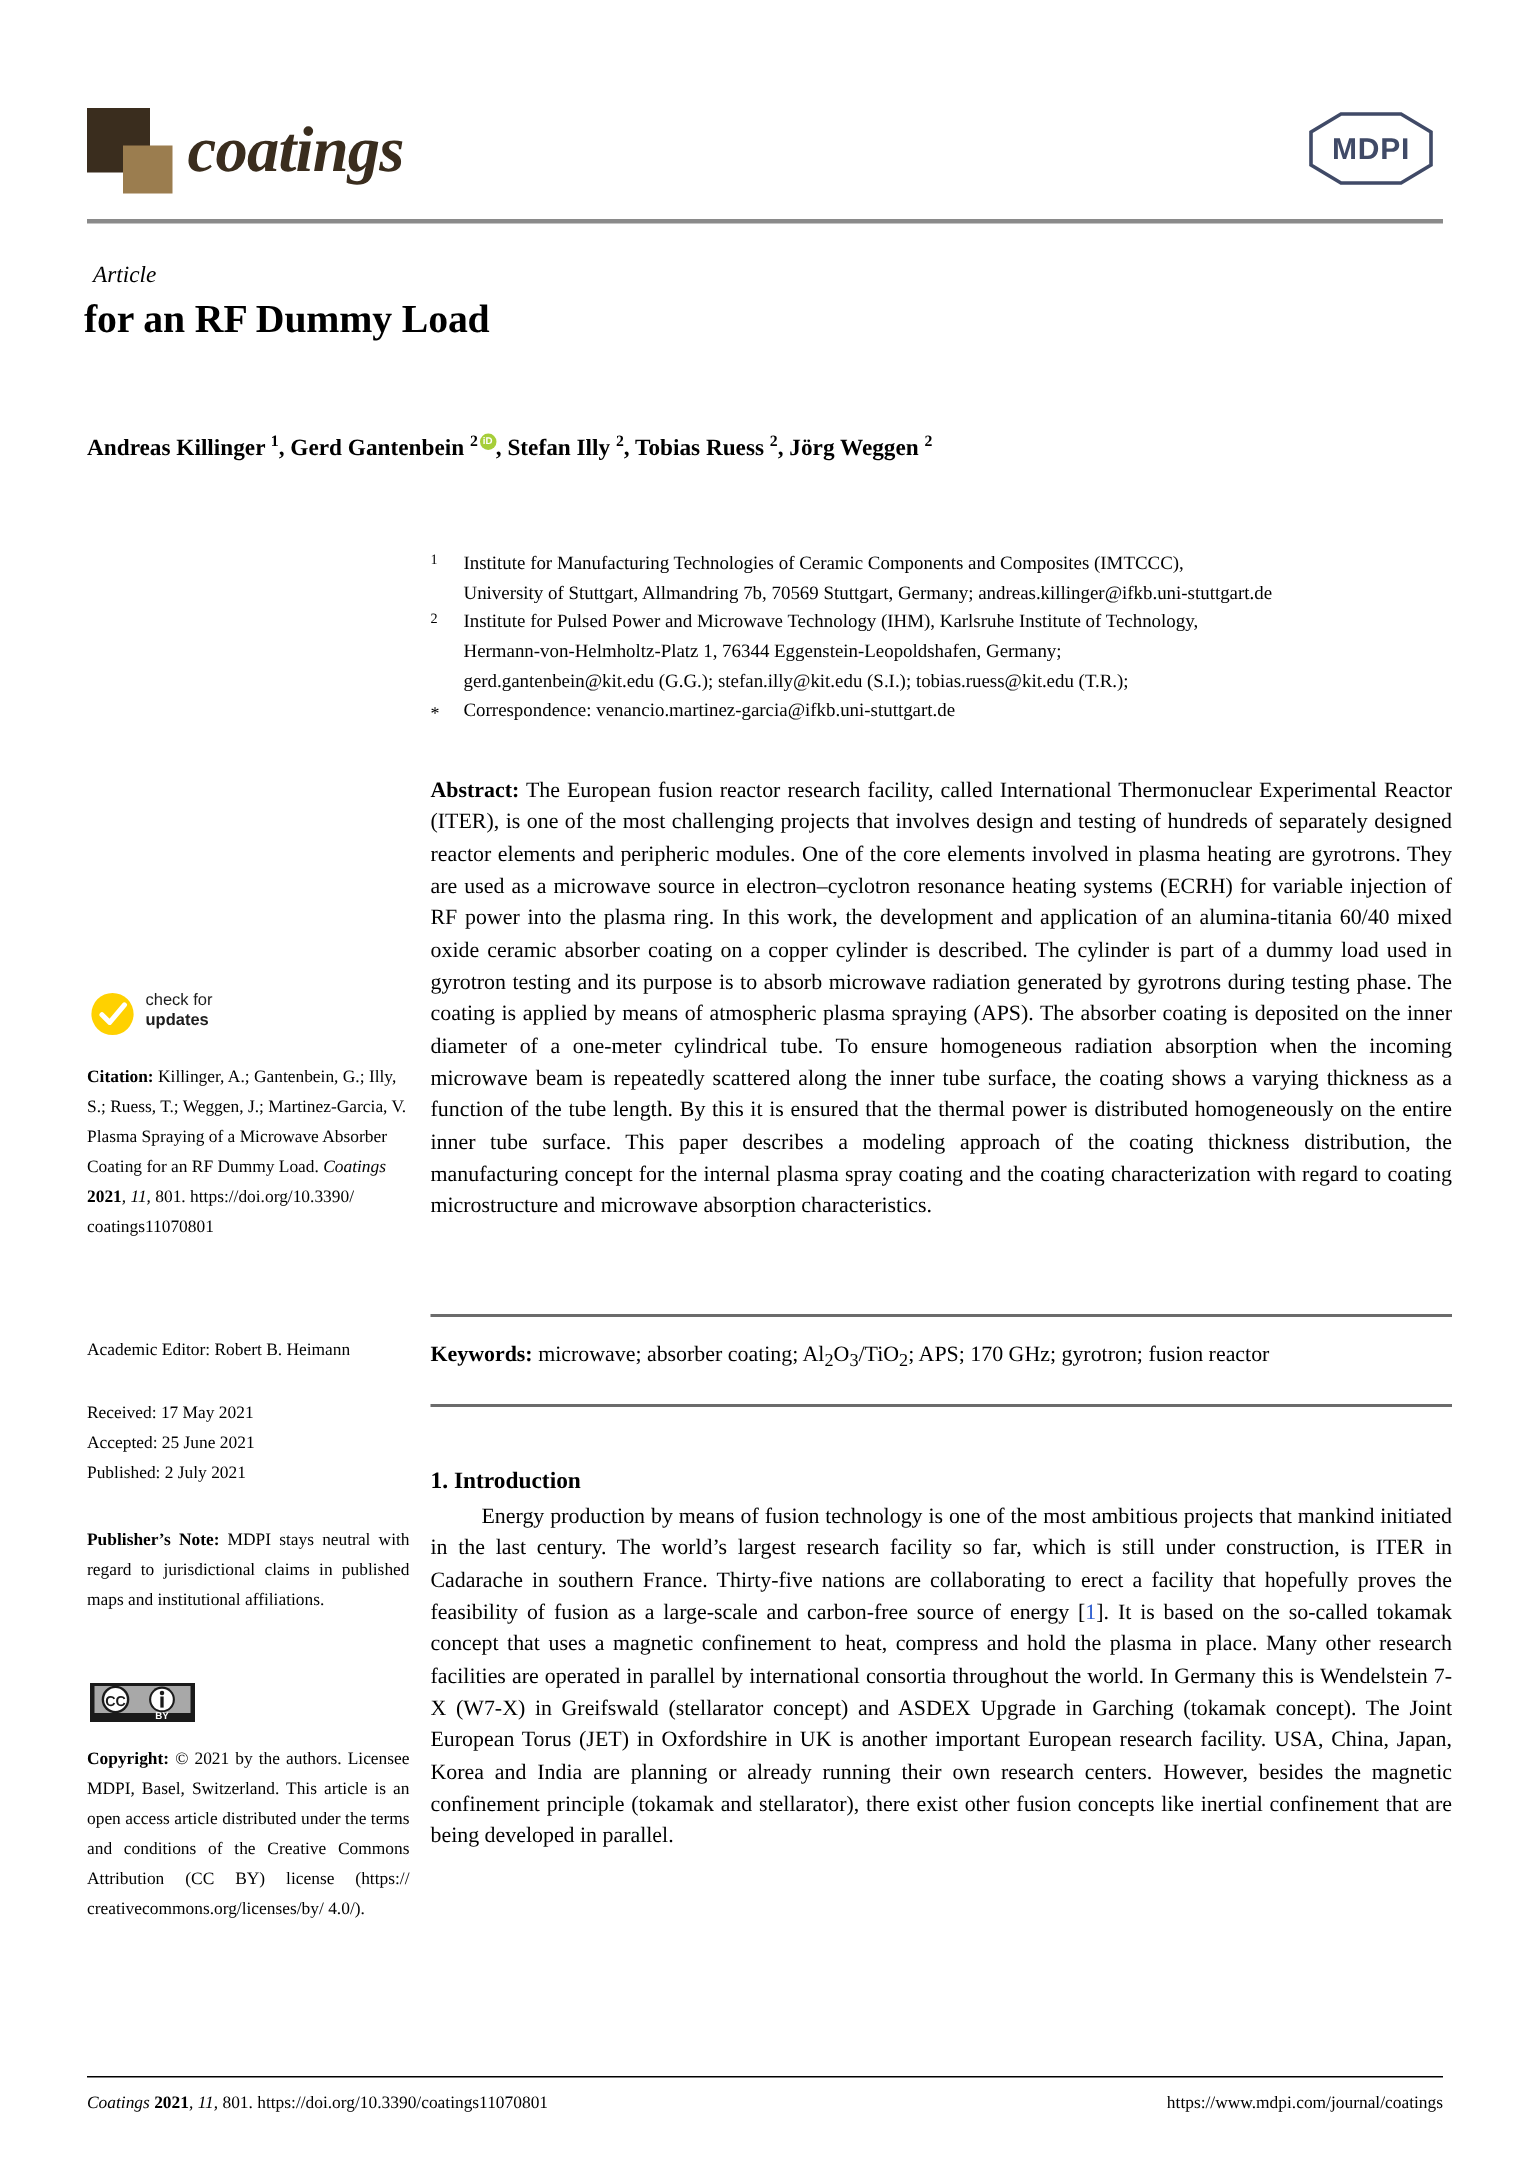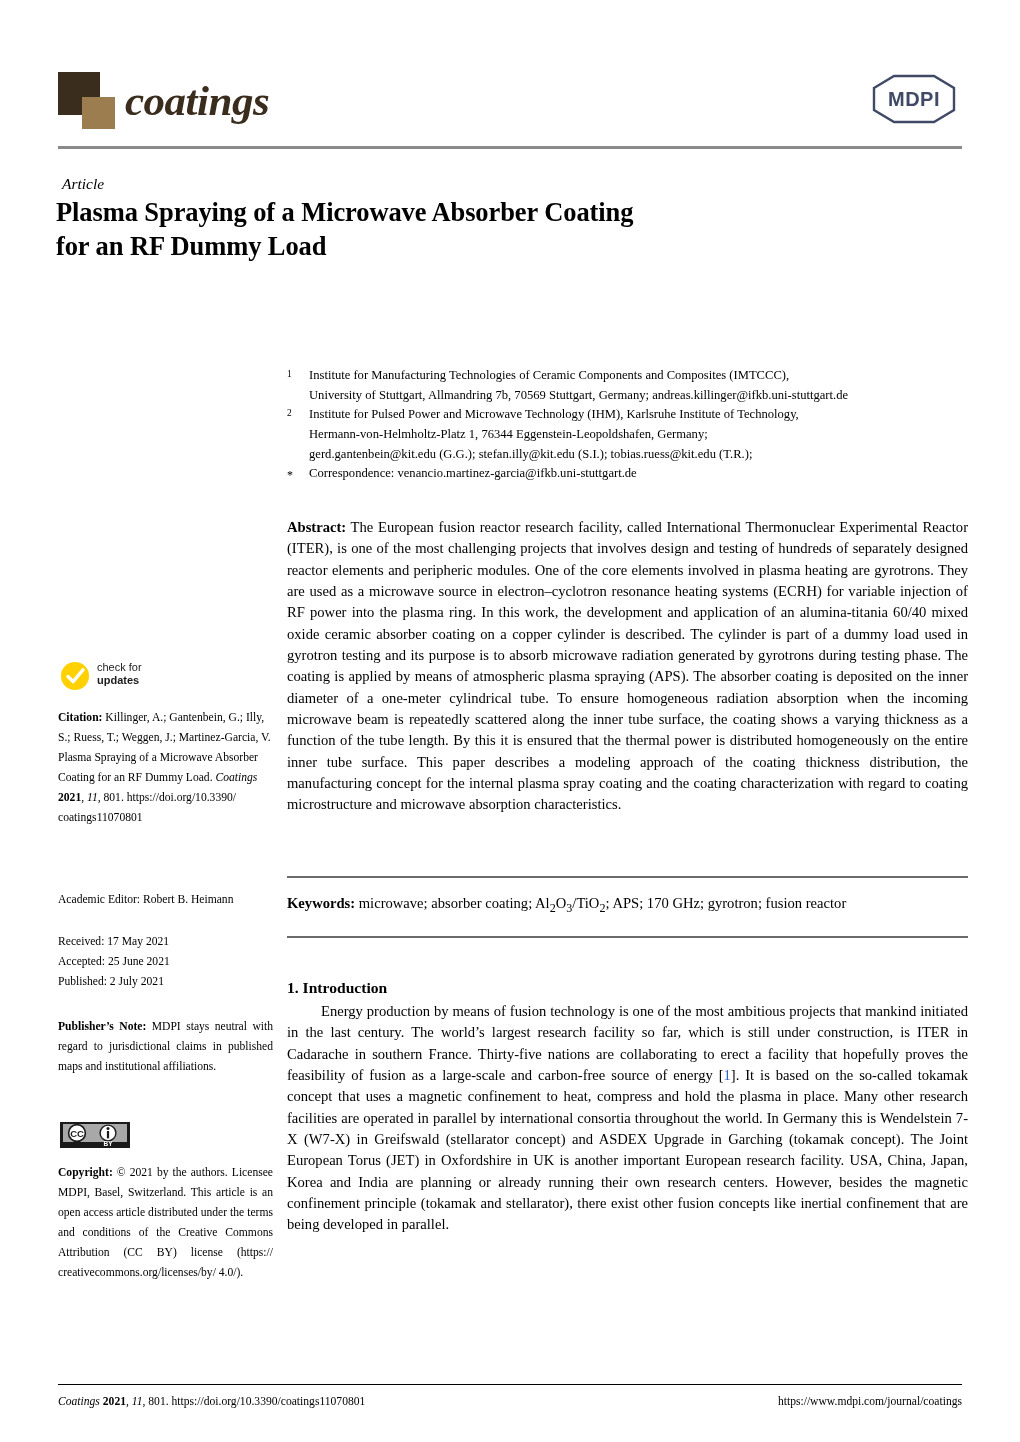--- a/index.html
+++ b/index.html
@@ -207,25 +207,25 @@
         <polygon points="8,14 28,2 68,2 88,14 88,36 68,48 28,48 8,36" fill="none" stroke="#404a67" stroke-width="2.4"></polygon>
         <text x="48" y="32" text-anchor="middle" font-family="Liberation Sans, sans-serif" font-size="20" font-weight="700" fill="#404a67" letter-spacing="0.5">MDPI</text>
       </svg>
     </div>
   </div>
   <div class="masthead-rule"></div>
 
   <div class="article-type">Article</div>
 
   <div class="paper-title">
-    <div>Plasma Spraying of a Microwave Absorber Coating</div>
     <div>for an RF Dummy Load</div>
   </div>
 
   <div class="authors">
+    <div><span>Andreas Killinger </span><sup>1</sup><span>, Gerd Gantenbein </span><sup>2</sup><span class="orcid"></span><span>, Stefan Illy </span><sup>2</sup><span>, Tobias Ruess </span><sup>2</sup><span>, Jörg Weggen </span><sup>2</sup></div>
   </div>
 
   <div class="affiliations">
 
     <div class="aff-row">
       <div class="aff-num">1</div>
       <div class="aff-text">
         <div>Institute for Manufacturing Technologies of Ceramic Components and Composites (IMTCCC),</div>
         <div>University of Stuttgart, Allmandring 7b, 70569 Stuttgart, Germany; andreas.killinger@ifkb.uni-stuttgart.de</div>
       </div>

